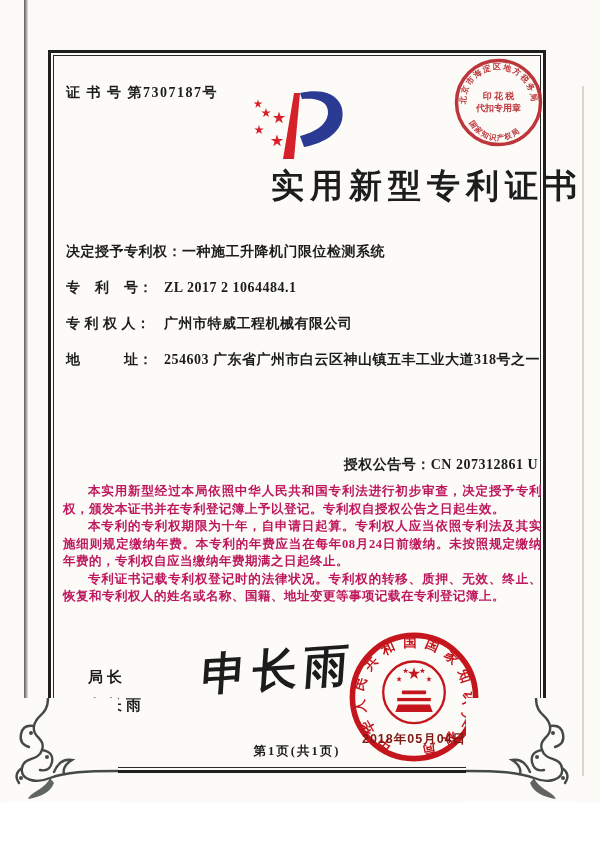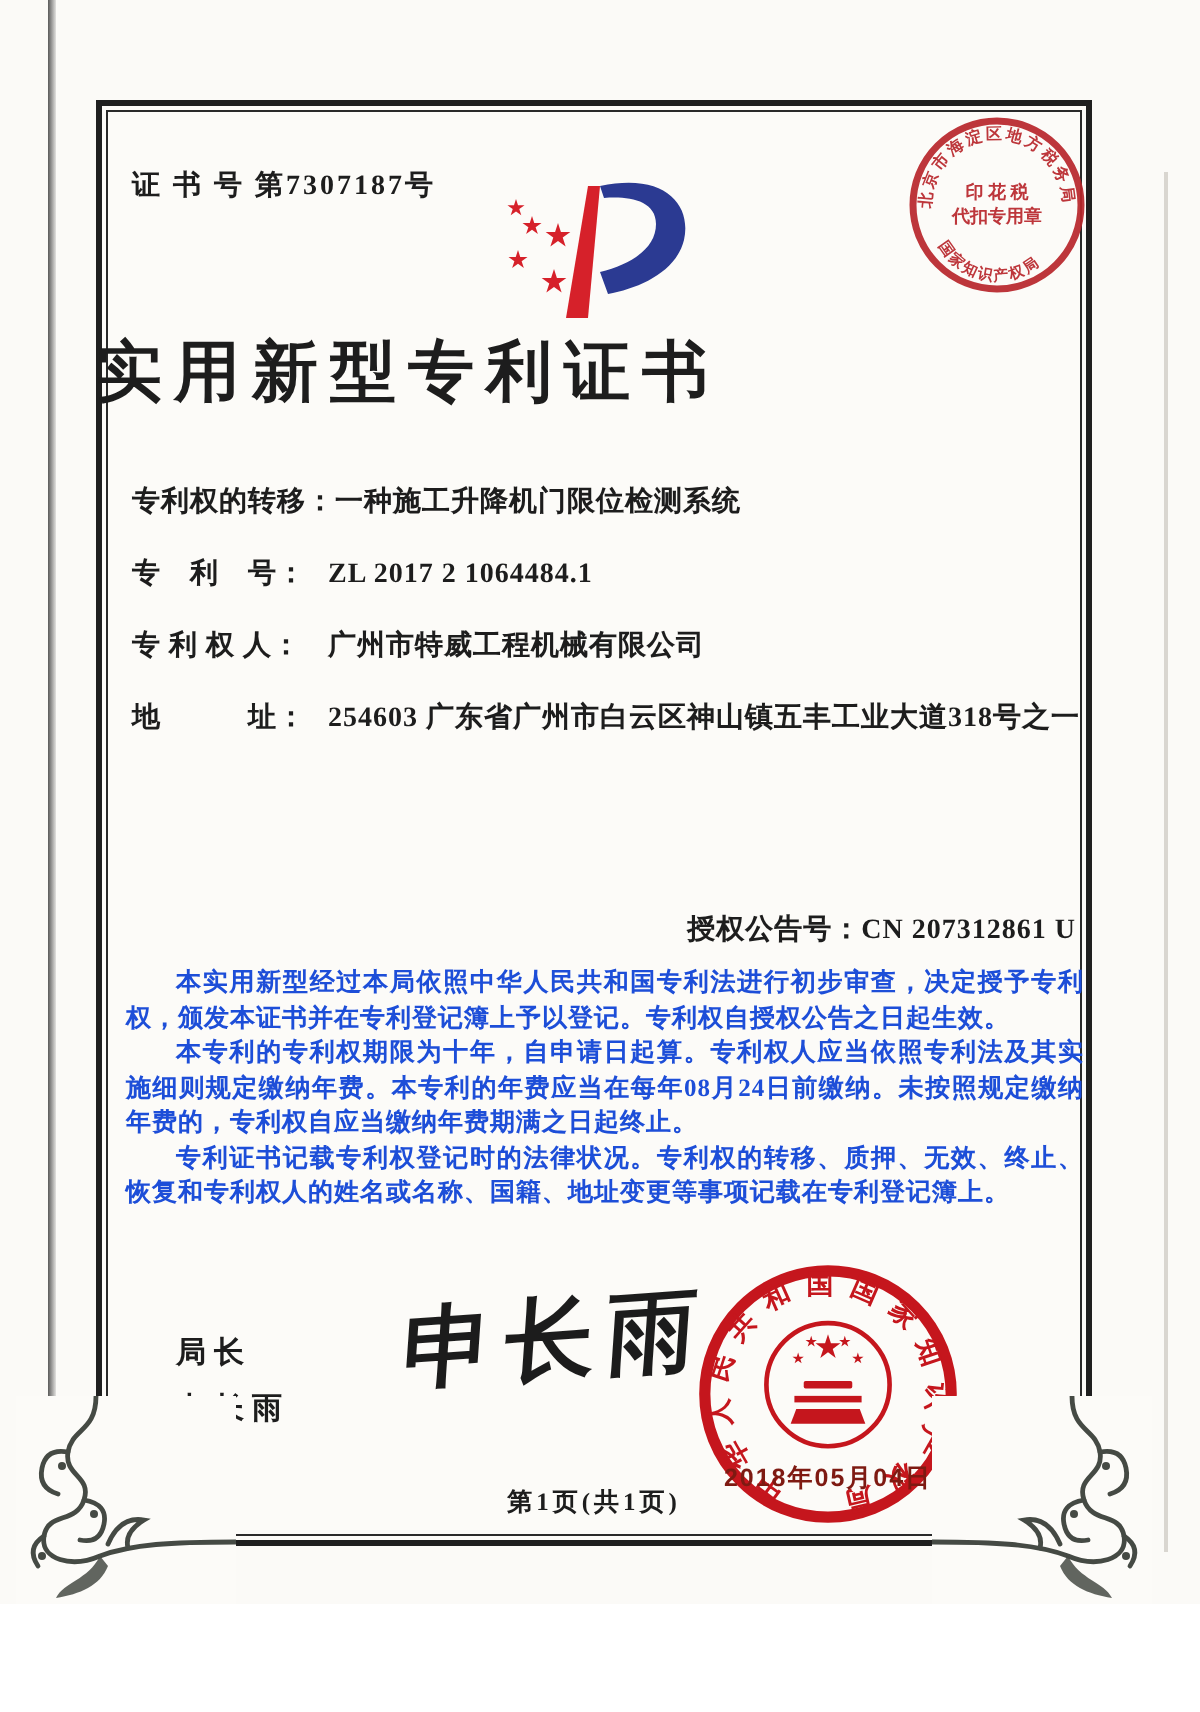--- a/index.html
+++ b/index.html
@@ -11,34 +11,34 @@
   .scan-edge-right { position:absolute; left:582px; top:86px; width:2px; height:690px; background:#d9d6d0; }
 
   .frame { position:absolute; left:48px; top:50px; width:498px; height:723px;
     border:3px solid #1f1f1f; background:#fcfbf8; }
   .frame::after { content:""; position:absolute; inset:2px; border:1px solid #2a2a2a; pointer-events:none; }
 
   .cert-no { position:absolute; left:66px; top:84px; font-size:14px; font-weight:700; letter-spacing:1.5px; }
 
   .logo { position:absolute; left:250px; top:86px; width:100px; height:78px; }
 
-  .title { position:absolute; left:48px; top:164px; width:535px; text-align:left;
+  .title { position:absolute; left:48px; top:164px; width:535px; text-align:right;
     font-size:33px; font-weight:700; letter-spacing:6px; }
 
   .fields { position:absolute; left:66px; top:241px; width:474px; }
   .field-row { font-size:14px; font-weight:700; line-height:21px; letter-spacing:.5px; margin-bottom:15px; }
   .field-label { display:inline-block; min-width:98px; }
 
   .grant-row { position:absolute; left:66px; top:456px; width:476px; display:flex;
     font-size:14px; font-weight:700; letter-spacing:.5px; }
   .grant-right { margin-left:auto; padding-right:4px; }
 
   .paragraphs { position:absolute; left:63px; top:483px; width:479px; }
   .paragraphs p { font-size:12.5px; line-height:17.5px; font-weight:600; letter-spacing:.5px;
-    text-indent:2em; text-align:justify; color:#1d4ed8; }
+    text-indent:2em; text-align:justify; color:#be185d; }
 
   .signer { position:absolute; left:88px; top:663px; font-size:15px; font-weight:700;
     letter-spacing:4px; line-height:28px; }
 
   .signature { position:absolute; left:188px; top:640px; width:180px; text-align:center;
     font-size:45px; font-weight:600; color:#1c1c1c; letter-spacing:6px;
     transform:rotate(-4deg) skewX(-8deg); white-space:nowrap; }
 
   .main-seal { position:absolute; left:344px; top:627px; width:140px; height:140px; }
   .main-seal svg { position:absolute; inset:0; }
@@ -79,21 +79,21 @@
     <use href="#st" transform="translate(29,32) scale(6.5)"></use>
     <use href="#st" transform="translate(9,44) scale(5)"></use>
     <use href="#st" transform="translate(27,55) scale(6.5)"></use>
   </g>
 </svg>
 
 <div class="title">实用新型专利证书</div>
 
 <div class="fields">
   <div class="field-row">
-    <span class="field-label">专利权的转移：</span><span>一种施工升降机门限位检测系统</span>
+    <span class="field-label">决定授予专利权：</span><span>一种施工升降机门限位检测系统</span>
   </div>
   <div class="field-row">
     <span class="field-label">专　利　号：</span><span>ZL 2017 2 1064484.1</span>
   </div>
   <div class="field-row">
     <span class="field-label">专 利 权 人：</span><span>广州市特威工程机械有限公司</span>
   </div>
   <div class="field-row">
     <span class="field-label">地　　　址：</span><span>254603 广东省广州市白云区神山镇五丰工业大道318号之一</span>
   </div>

